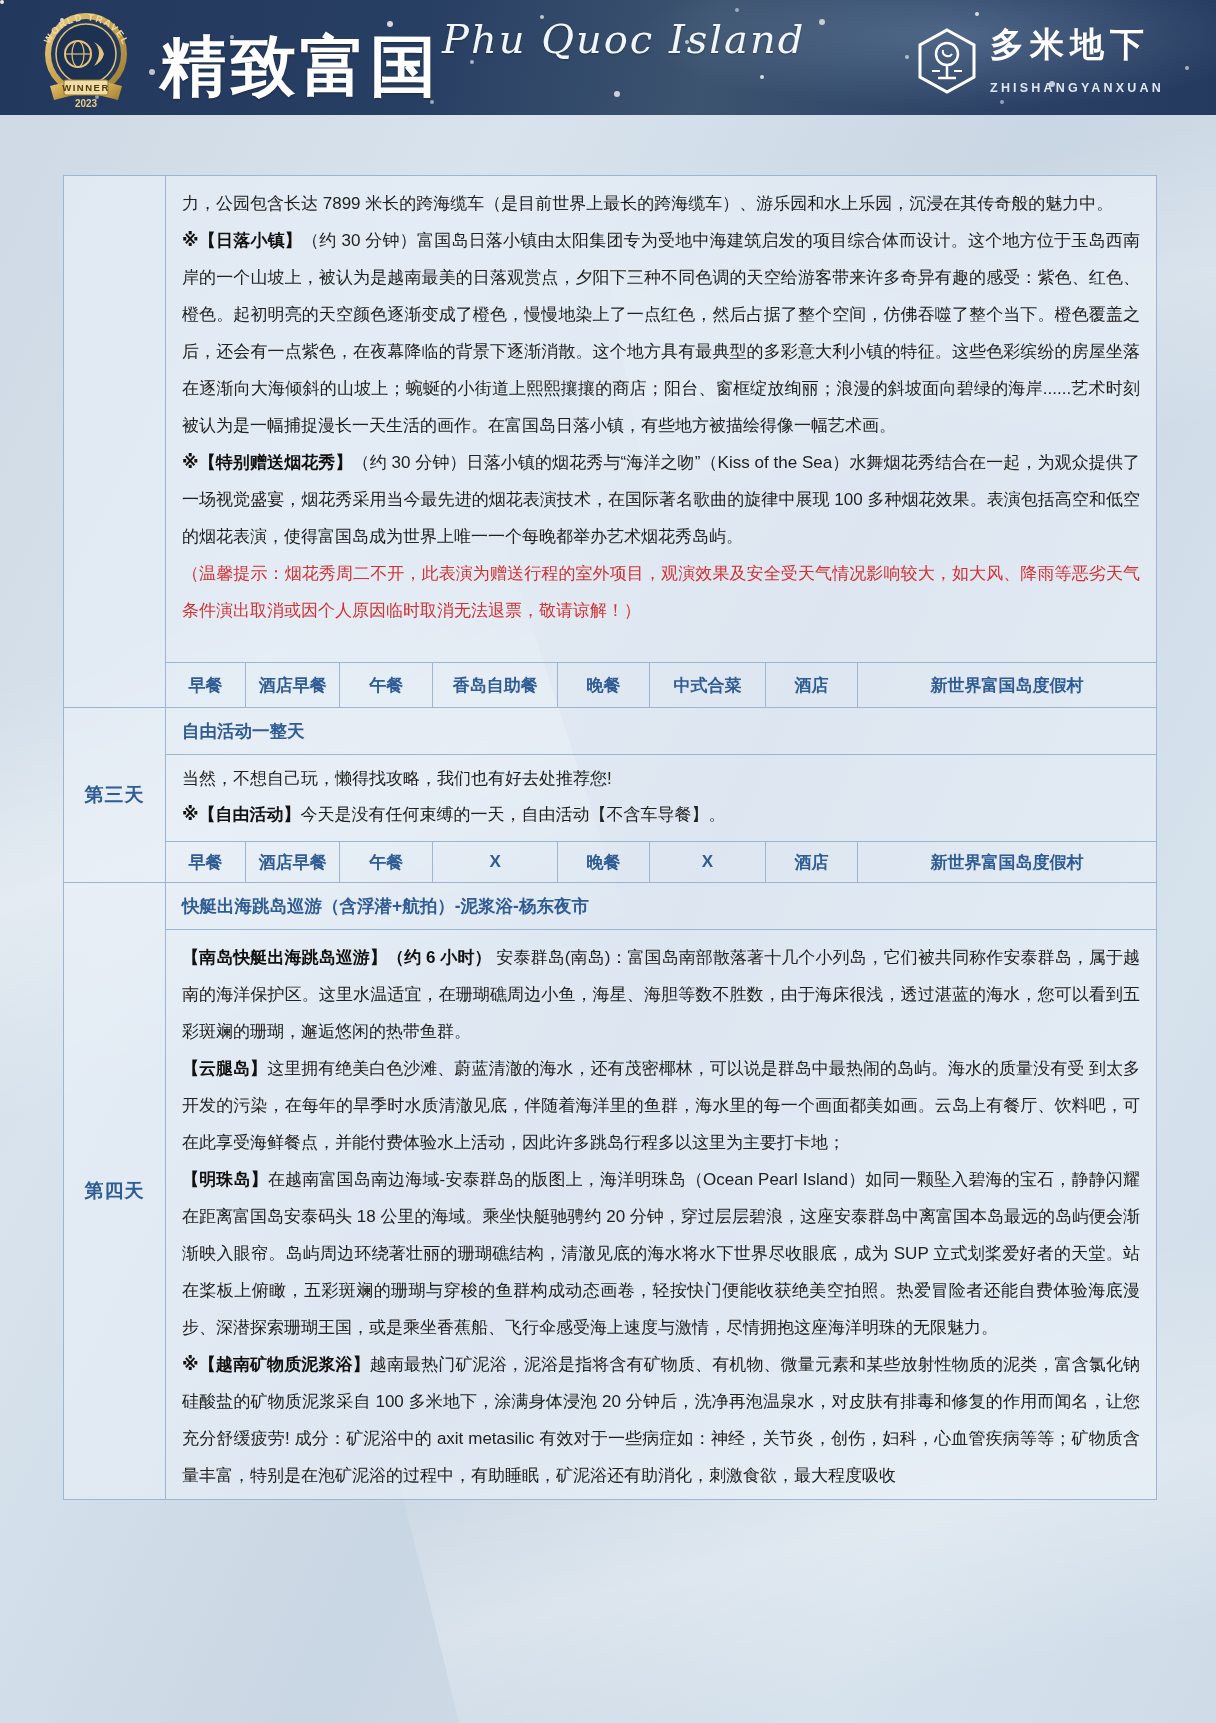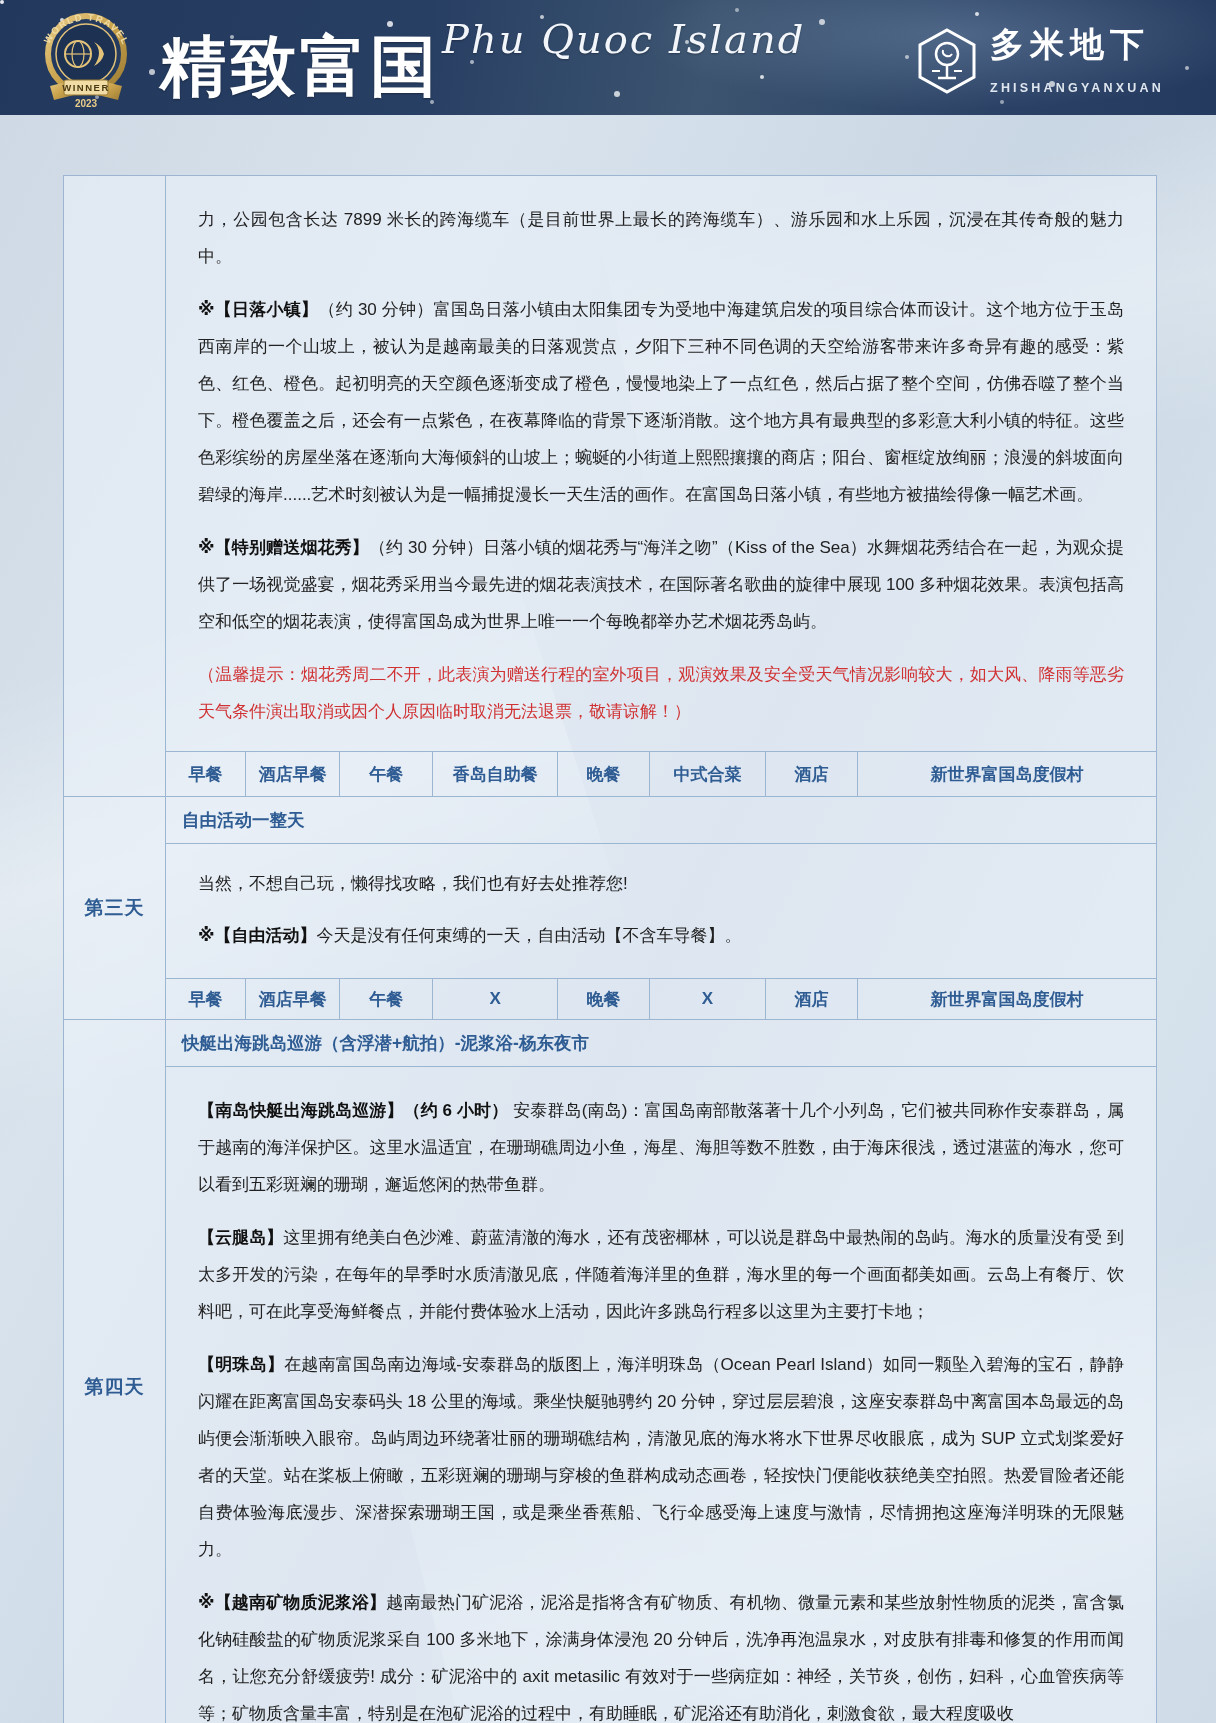--- a/index.html
+++ b/index.html
@@ -47,21 +47,21 @@
   .itable{position:absolute;left:63px;top:175px;width:1094px;border:1px solid #9cb6d2;
      background:rgba(234,241,248,.62);box-sizing:border-box;}
   .drow{display:flex;border-bottom:1px solid #9cb6d2;}
   .drow:last-child{border-bottom:none;}
   .dcell{width:101px;min-width:101px;border-right:1px solid #9cb6d2;display:flex;
      align-items:center;justify-content:center;color:#2e5c93;font-weight:800;font-size:19px;letter-spacing:1px;}
   .dbody{flex:1;display:flex;flex-direction:column;min-width:0;}
   .trow{height:46px;border-bottom:1px solid #9cb6d2;display:flex;align-items:center;
      padding-left:16px;color:#2e5c93;font-weight:800;font-size:17.5px;}
   .tblock{padding:9px 16px 5px 16px;}
-  .para{margin:16px;text-align:justify;font-size:17px;line-height:37px;color:#212121;
+  .para{margin:0;text-align:justify;font-size:17px;line-height:37px;color:#212121;
      font-family:"Liberation Sans","DejaVu Sans",sans-serif;}
   .para .lead{font-weight:800;color:#111;}
   .para.notice{color:#d03233;}
   .meals{display:flex;border-top:1px solid #9cb6d2;height:44px;}
   .meals.m3{height:40px;}
   .mcell{border-right:1px solid #9cb6d2;display:flex;align-items:center;justify-content:center;
      font-weight:800;font-size:17px;color:#2e5c93;box-sizing:border-box;}
   .mcell:last-child{border-right:none;}
   .w0{width:8.1%;text-align:center;} .w1{width:9.5%;} .w2{width:9.4%;} .w3{width:12.6%;}
   .w4{width:9.3%;} .w5{width:11.7%;} .w6{width:9.3%;} .w7{flex:1;}

